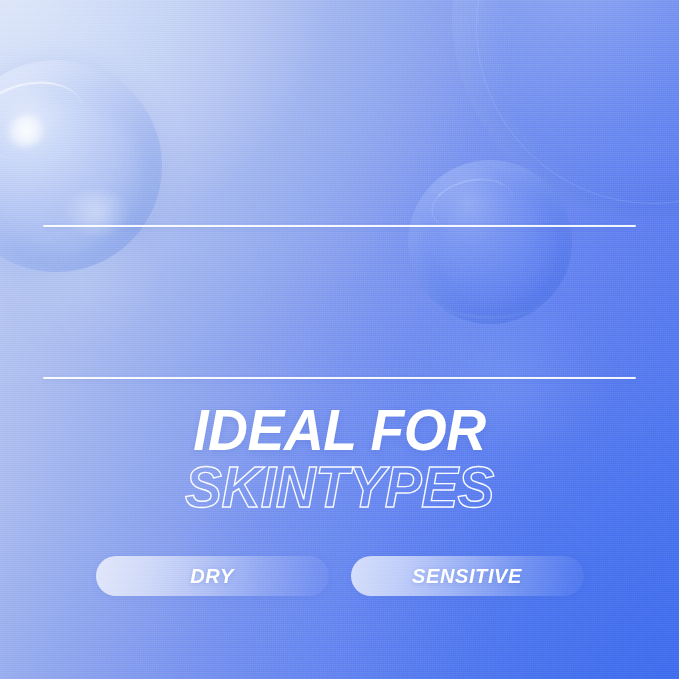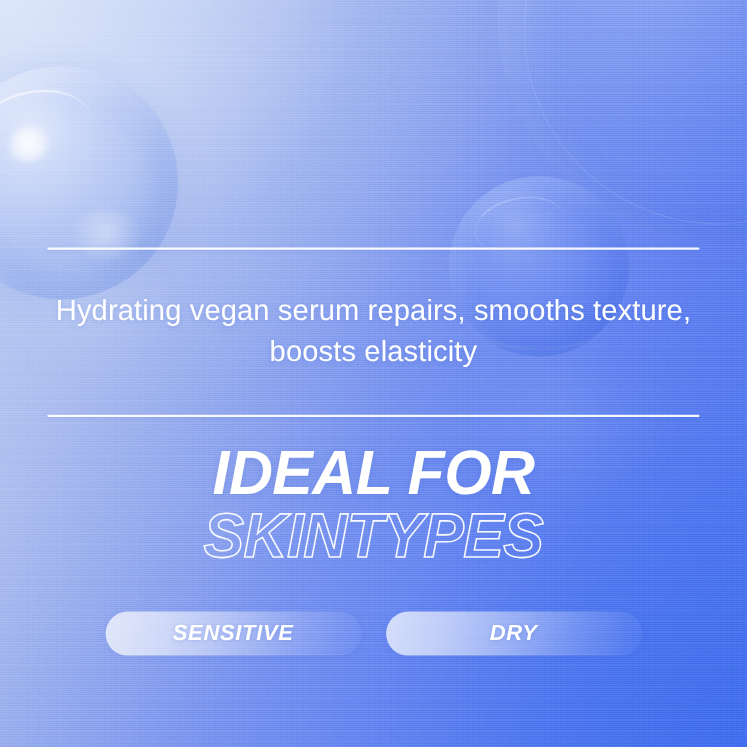--- a/index.html
+++ b/index.html
@@ -365,32 +365,31 @@
     <span class="hi-rim"></span>
   </div>
 
   <div class="grain"></div>
 
   <div class="content">
 
 
     <div class="divider" id="divider-top"></div>
 
-    <div class="body-copy">Hydrating vegan serum repairs, smooths texture, boosts elasticity</div>
 
     <div class="divider" id="divider-bottom"></div>
 
     <div class="headline-block" id="headline-2">
       <span class="hl-solid">IDEAL FOR</span>
       <span class="hl-outline">SKINTYPES</span>
     </div>
 
     <div class="pill-row">
       <div class="pill">
+        <span class="pill-label">DRY</span>
+      </div>
+      <div class="pill">
         <span class="pill-label">SENSITIVE</span>
       </div>
-      <div class="pill">
-        <span class="pill-label">DRY</span>
-      </div>
     </div>
 
   </div>
 </div>
 
 </body></html>

